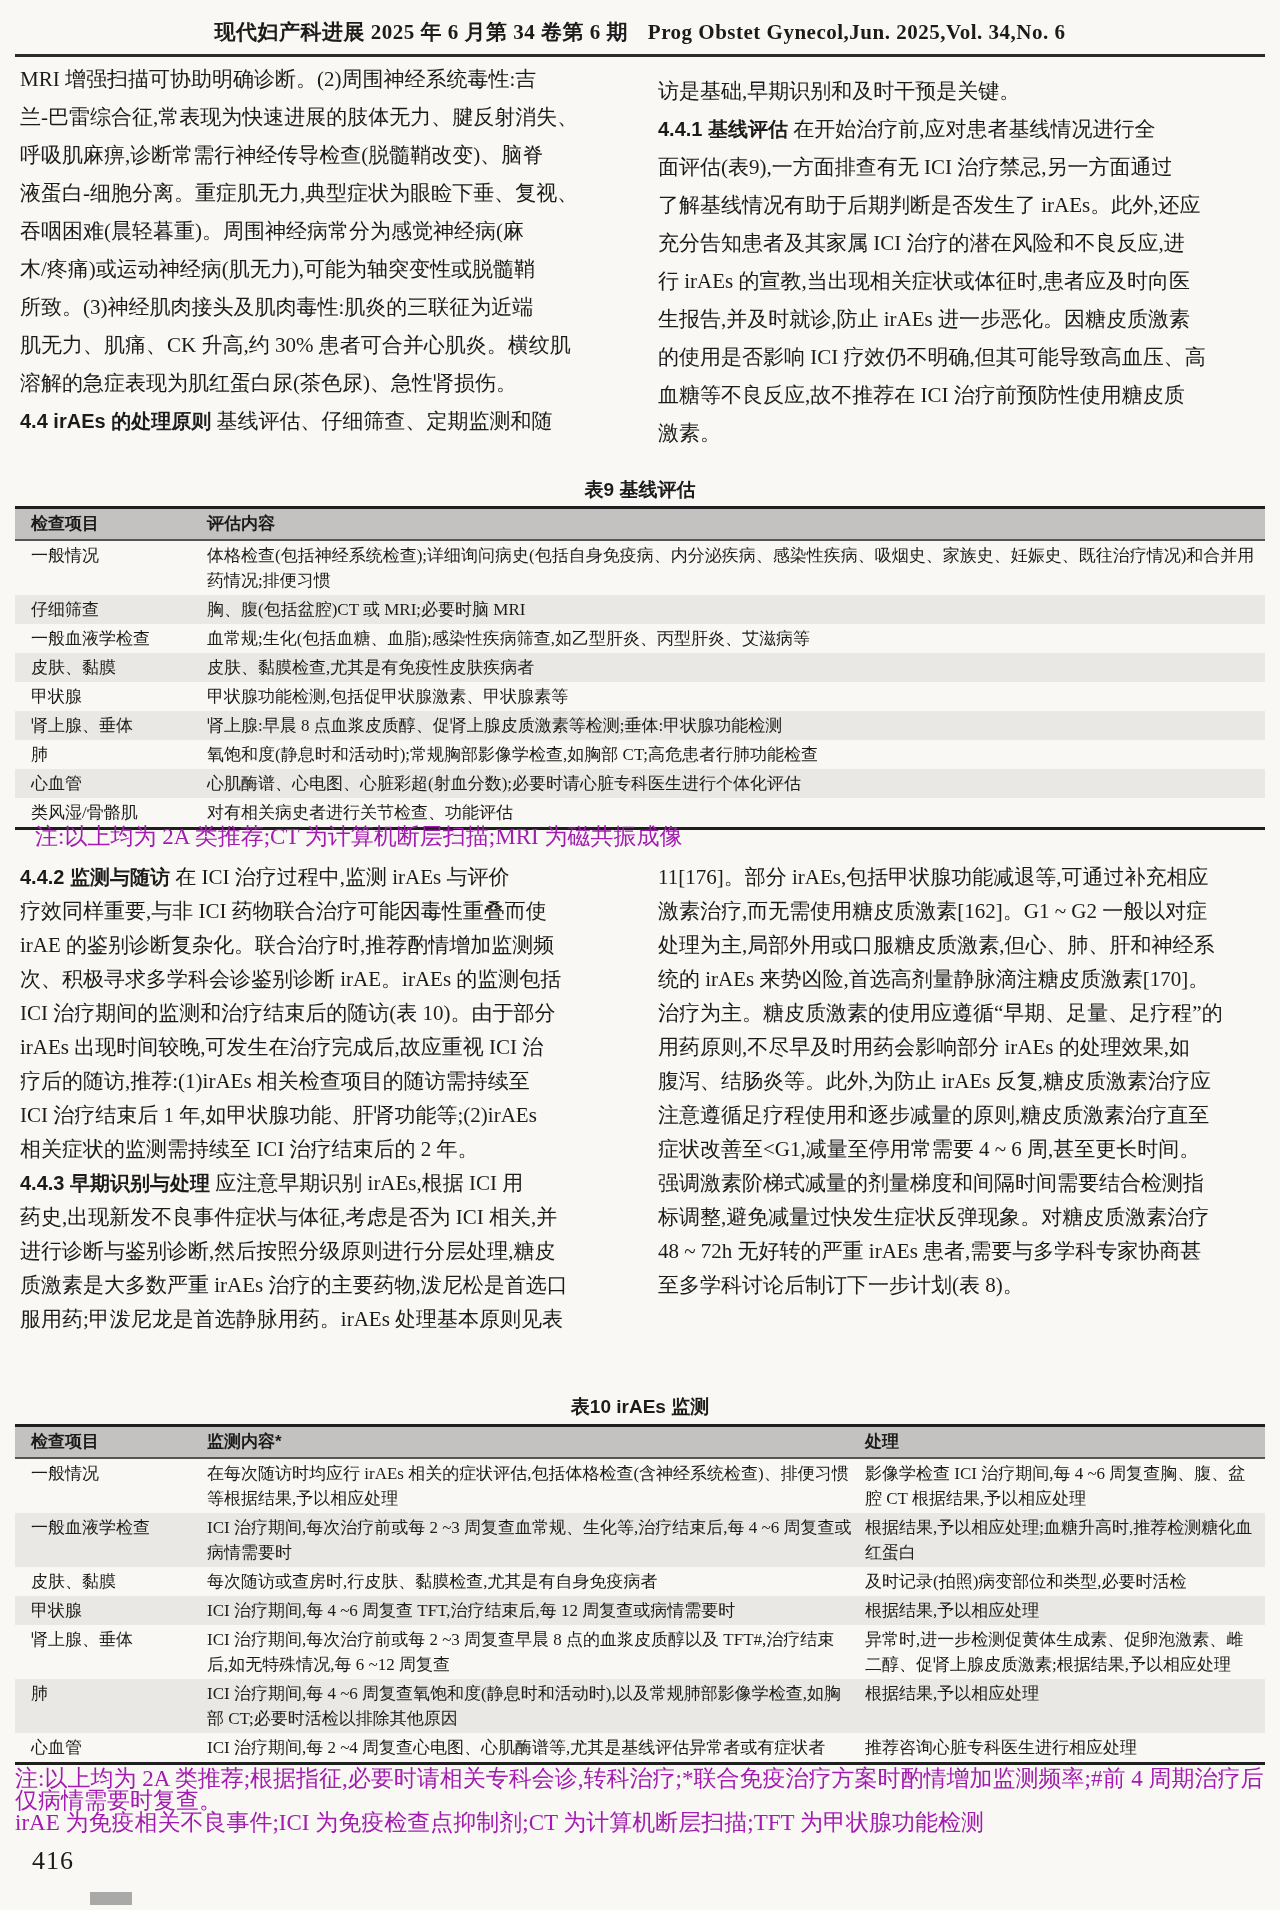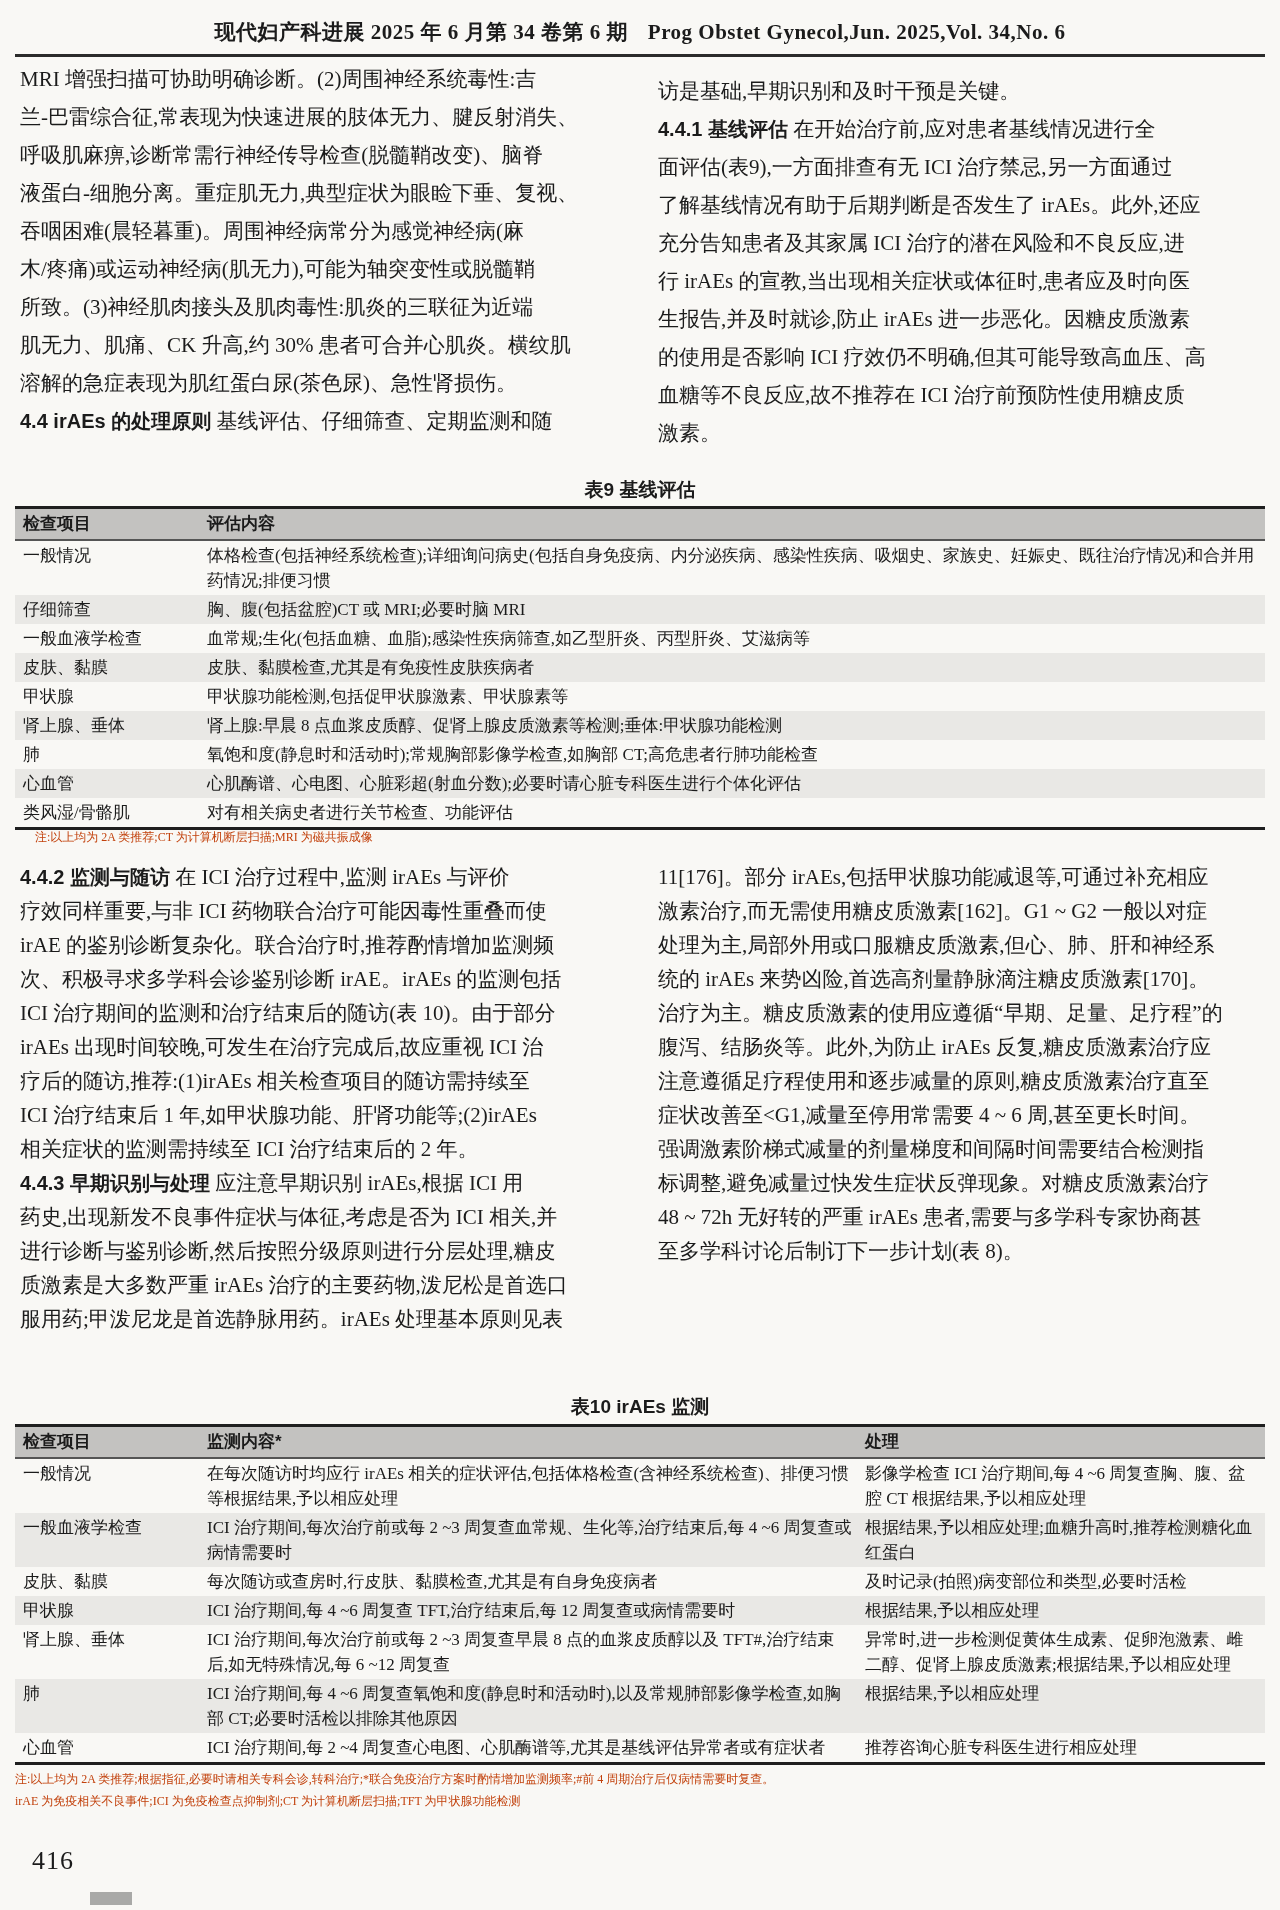--- a/index.html
+++ b/index.html
@@ -24,23 +24,23 @@
 
   
   .ttitle{position:absolute;left:0;width:100%;text-align:center;font-weight:bold;font-size:19px;
           font-family:"Liberation Sans","DejaVu Sans",sans-serif;}
   table.dtable{position:absolute;left:15px;width:1250px;border-collapse:collapse;table-layout:fixed;
                border-top:3px solid #1f1f1f;border-bottom:3px solid #1f1f1f;}
   table.dtable th{background:#c3c2c0;text-align:left;font-weight:bold;font-size:17px;line-height:26px;
                   padding:2px 8px 2px 0;border-bottom:2px solid #555;
                   font-family:"Liberation Sans","DejaVu Sans",sans-serif;}
   table.dtable td{vertical-align:top;font-size:17px;line-height:25px;padding:2px 10px 2px 0;}
-  table.dtable th:first-child, table.dtable td:first-child{padding-left:8px;margin-left:22px;}
+  table.dtable th:first-child, table.dtable td:first-child{padding-left:16px;margin-left:22px;}
   table.dtable tbody tr:nth-child(even){background:#e9e8e5;}
-  .tnote{position:absolute;font-size:12px;line-height:22px;color:#c2410c;}
+  .tnote{position:absolute;font-size:23px;line-height:22px;color:#a21caf;}
 
   .pageno{position:absolute;left:32px;top:1846px;font-size:26px;letter-spacing:1px;}
   .smudge{position:absolute;left:90px;top:1892px;width:42px;height:13px;background:#a9a9a7;}
 </style>
 </head>
 <body>
 
 <div class="page">
 
   <div class="jhead">
@@ -146,20 +146,21 @@
       <div class="line"><b class="lh"></b><span>质激素是大多数严重 irAEs 治疗的主要药物,泼尼松是首选口</span></div>
       <div class="line"><b class="lh"></b><span>服用药;甲泼尼龙是首选静脉用药。irAEs 处理基本原则见表</span></div>
     </div>
 
   <div class="para p-bot col-r" style="top:860px;">
       <div class="line"><b class="lh"></b><span>11[176]。部分 irAEs,包括甲状腺功能减退等,可通过补充相应</span></div>
       <div class="line"><b class="lh"></b><span>激素治疗,而无需使用糖皮质激素[162]。G1 ~ G2 一般以对症</span></div>
       <div class="line"><b class="lh"></b><span>处理为主,局部外用或口服糖皮质激素,但心、肺、肝和神经系</span></div>
       <div class="line"><b class="lh"></b><span>统的 irAEs 来势凶险,首选高剂量静脉滴注糖皮质激素[170]。</span></div>
       <div class="line"><b class="lh"></b><span>治疗为主。糖皮质激素的使用应遵循“早期、足量、足疗程”的</span></div>
+      <div class="line"><b class="lh"></b><span>用药原则,不尽早及时用药会影响部分 irAEs 的处理效果,如</span></div>
       <div class="line"><b class="lh"></b><span>腹泻、结肠炎等。此外,为防止 irAEs 反复,糖皮质激素治疗应</span></div>
       <div class="line"><b class="lh"></b><span>注意遵循足疗程使用和逐步减量的原则,糖皮质激素治疗直至</span></div>
       <div class="line"><b class="lh"></b><span>症状改善至&lt;G1,减量至停用常需要 4 ~ 6 周,甚至更长时间。</span></div>
       <div class="line"><b class="lh"></b><span>强调激素阶梯式减量的剂量梯度和间隔时间需要结合检测指</span></div>
       <div class="line"><b class="lh"></b><span>标调整,避免减量过快发生症状反弹现象。对糖皮质激素治疗</span></div>
       <div class="line"><b class="lh"></b><span>48 ~ 72h 无好转的严重 irAEs 患者,需要与多学科专家协商甚</span></div>
       <div class="line"><b class="lh"></b><span>至多学科讨论后制订下一步计划(表 8)。</span></div>
     </div>
 
   <div class="ttitle" style="top:1394px;">表10  irAEs 监测</div>

